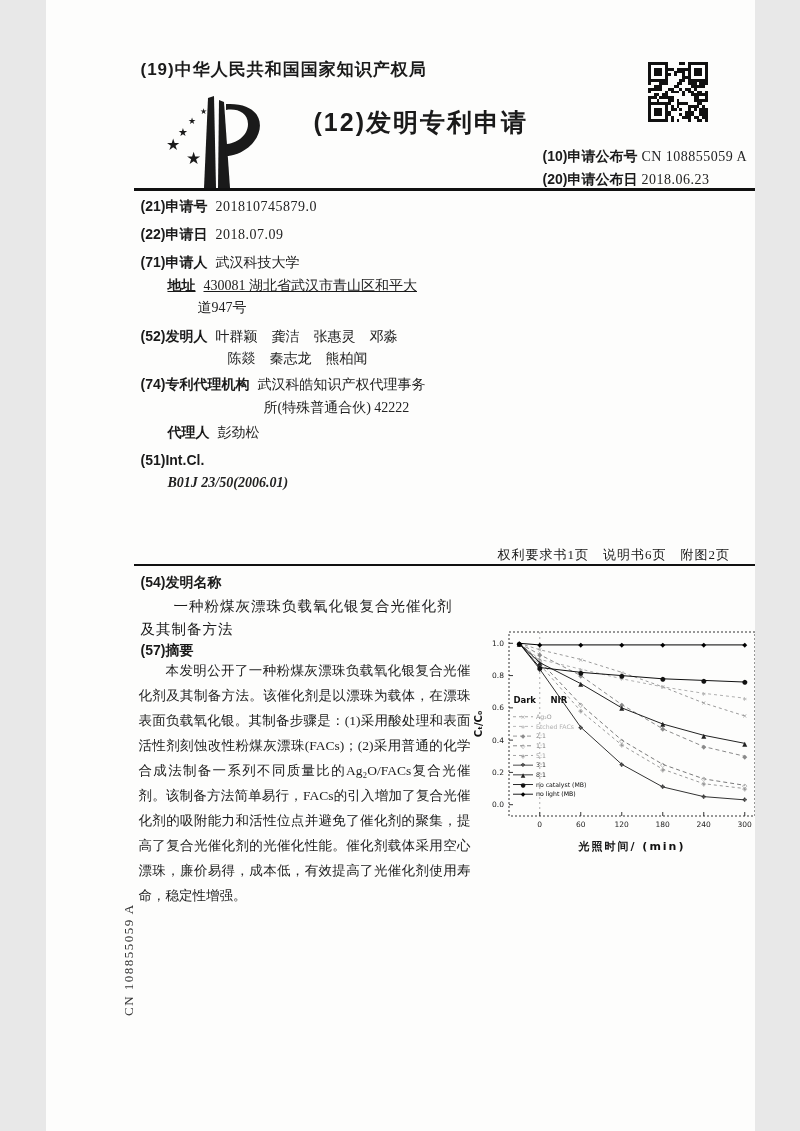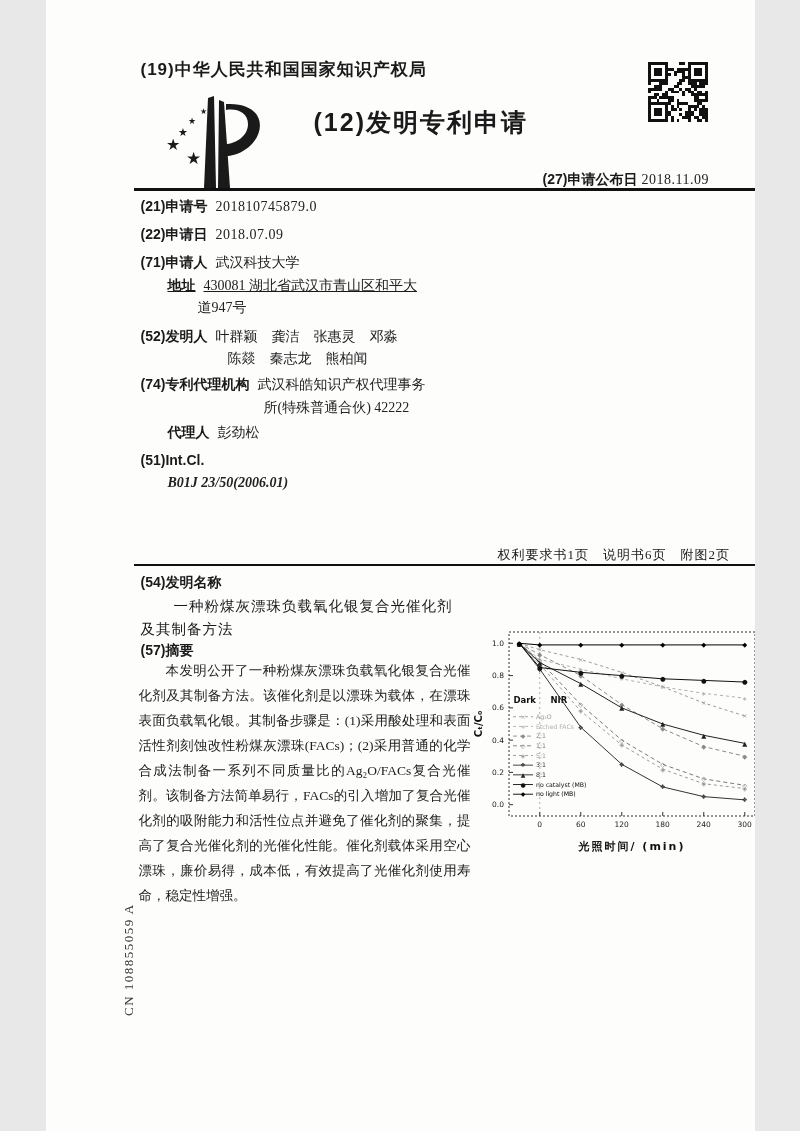--- a/index.html
+++ b/index.html
@@ -224,22 +224,25 @@
         <text x="14" y="44" font-size="11" font-family="DejaVu Sans, sans-serif">★</text>
         <text x="24" y="32" font-size="9" font-family="DejaVu Sans, sans-serif">★</text>
         <text x="36" y="22" font-size="8" font-family="DejaVu Sans, sans-serif">★</text>
         <text x="22" y="72" font-size="17" font-family="DejaVu Sans, sans-serif">★</text>
       </g>
     </svg>
   </div>
 
   <div class="abs doc-type cjk-bold">(12)发明专利申请</div>
 
+  <div class="abs pub-row" style="top:148px;">
+    <span class="lbl cjk-bold">(10)申请公布号</span><span class="val num">CN 108855059 A</span>
+  </div>
   <div class="abs pub-row" style="top:171px;">
-    <span class="lbl cjk-bold">(27)申请公布日</span><span class="val num">2018.11.09</span>
+    <span class="lbl cjk-bold">(20)申请公布日</span><span class="val num">2018.06.23</span>
   </div>
 
   <div class="abs hr1"></div>
 
   <div class="abs biblio" style="left:95px;top:198px;">
     <span class="lbl cjk-bold">(21)申请号</span><span class="val num">201810745879.0</span>
   </div>
   <div class="abs biblio" style="left:95px;top:226px;">
     <span class="lbl cjk-bold">(22)申请日</span><span class="val num">2018.07.09</span>
   </div>

